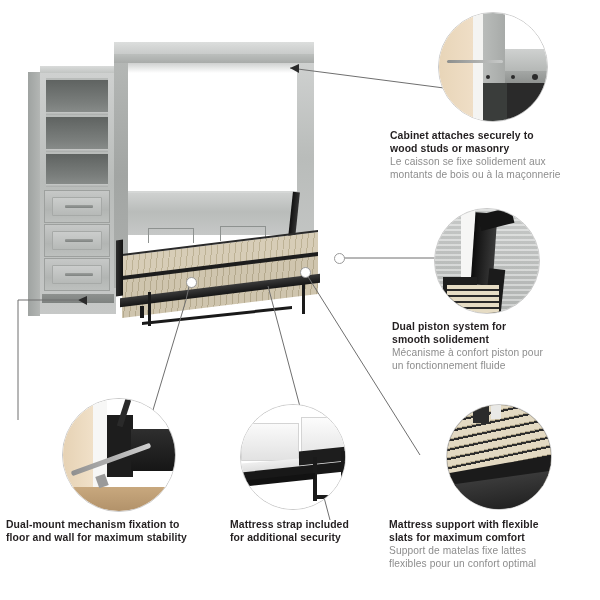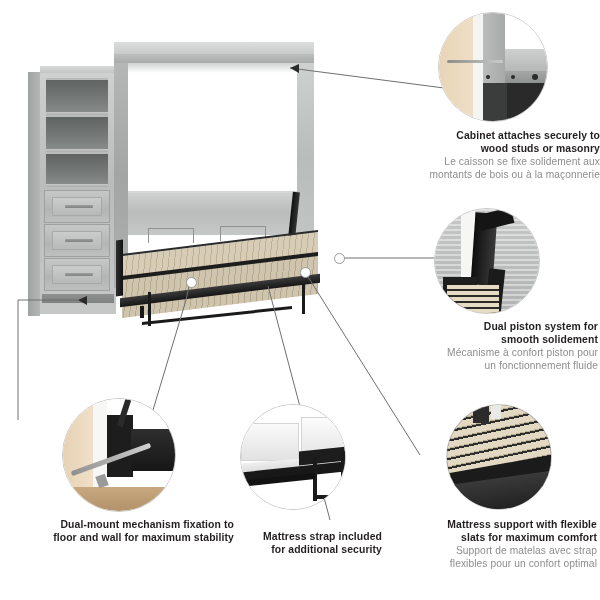--- a/index.html
+++ b/index.html
@@ -9,21 +9,21 @@
     font-family:"Liberation Sans", sans-serif;
     overflow:hidden;
     position:relative;
   }
   #stage{position:absolute;left:0;top:0;width:600px;height:600px;}
 
   
   .abs{position:absolute;}
 
   
-  .caption{position:absolute;text-align:right;line-height:1.22;}
+  .caption{position:absolute;text-align:left;line-height:1.22;}
   .cap-en{
     font-size:10.4px;font-weight:bold;color:#231f20;letter-spacing:.1px;
     white-space:pre-line;
   }
   .cap-fr{
     font-size:10.2px;font-weight:normal;color:#8d8d8d;letter-spacing:.1px;
     white-space:pre-line;margin-top:1px;
   }
 
   
@@ -290,25 +290,25 @@
 smooth solidement</div>
     <div class="cap-fr">Mécanisme à confort piston pour
 un fonctionnement fluide</div>
   </div>
 
   <div class="caption" style="left:6px;top:519px;width:228px;">
     <div class="cap-en">Dual-mount mechanism fixation to
 floor and wall for maximum stability</div>
   </div>
 
-  <div class="caption" style="left:230px;top:519px;width:152px;margin-top:12px;">
+  <div class="caption" style="left:230px;top:519px;width:152px;">
     <div class="cap-en">Mattress strap included
 for additional security</div>
   </div>
 
   <div class="caption" style="left:389px;top:519px;width:208px;">
     <div class="cap-en">Mattress support with flexible
 slats for maximum comfort</div>
-    <div class="cap-fr">Support de matelas avec strap
+    <div class="cap-fr">Support de matelas fixe lattes
 flexibles pour un confort optimal</div>
   </div>
 
 </div>
 
 </body></html>

